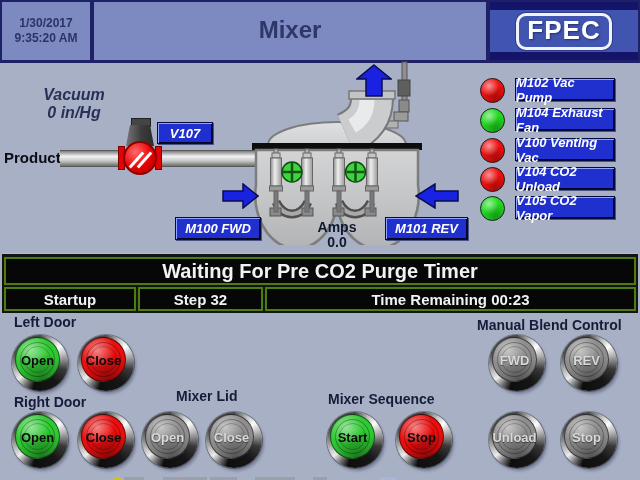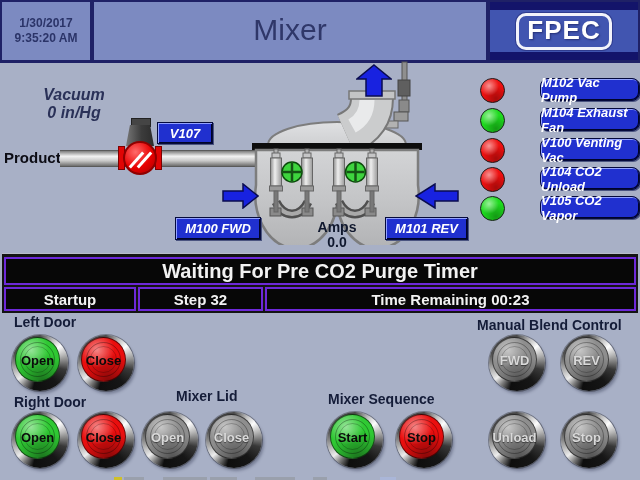--- a/index.html
+++ b/index.html
@@ -7,21 +7,21 @@
     position:relative;width:640px;height:480px;overflow:hidden;
     background:#a8b0c6;font-family:"Liberation Sans",sans-serif;
     -webkit-user-select:none;user-select:none;
   }
   
   .hdr{position:absolute;left:0;top:0;width:640px;height:63px;background:#1f2166;}
   .hdr-cell{position:absolute;top:2px;height:58px;background:#7c8ac1;}
   .ts-cell{left:2px;width:88px;text-align:center;color:#2b3468;font-weight:bold;
     font-size:12px;line-height:15px;padding-top:14px;box-sizing:border-box;}
   .title-cell{left:94px;width:392px;text-align:center;}
-  .title-cell .t{font-size:30px;font-weight:normal;color:#2f3769;line-height:56px;}
+  .title-cell .t{font-size:24px;font-weight:bold;color:#2f3769;line-height:56px;}
   .logo-cell{left:490px;width:148px;background:#13146a;}
   .logo-strip{position:absolute;left:0;top:8px;width:148px;height:42px;background:#4155b0;
     display:flex;align-items:center;justify-content:center;}
   .logo-box{border:3px solid #f2f3fa;border-radius:10px;padding:0 8px;height:31px;
     line-height:29px;font-size:26px;font-weight:bold;color:#ffffff;letter-spacing:1px;
     text-shadow:1px 1px 2px rgba(20,25,80,.6);box-shadow:0 0 0 1px rgba(30,35,110,.5);}
   
   .hmibtn{position:absolute;background:#2030cf;border:1px solid #050a3c;
     box-shadow:inset 1px 1px 0 #93a2ff,inset -1px -1px 0 #000428,1px 1px 0 #4a5480;
     color:#fff;font-weight:bold;font-style:italic;font-size:13px;
@@ -50,25 +50,25 @@
   .arrow{position:absolute;pointer-events:none;}
   
   .amps{position:absolute;left:305px;top:220px;width:64px;text-align:center;
     font-weight:bold;color:#10182e;font-size:14px;line-height:15px;}
   
   .lamp{position:absolute;left:480px;width:25px;height:25px;border-radius:50%;
     background:var(--lamp,#888);border:1px solid #1d1d1d;box-sizing:border-box;}
   .lamp:before{content:"";position:absolute;inset:0;border-radius:50%;
     background:radial-gradient(circle at 35% 30%,rgba(255,255,255,.55),rgba(255,255,255,0) 45%),
                radial-gradient(circle at 65% 85%,rgba(0,0,0,.30),rgba(0,0,0,0) 55%);}
-  .ind-lbl{left:540px;width:100px;height:23px;border-radius:8px;}
+  .ind-lbl{left:515px;width:100px;height:23px;}
   
   .spanel{position:absolute;left:2px;top:253px;width:636px;height:60px;background:#141414;
     border-top:1px solid #b9bdc9;box-sizing:border-box;}
-  .scell{position:absolute;background:#070707;border:2px solid #6d28d9;box-sizing:border-box;
+  .scell{position:absolute;background:#070707;border:2px solid #4d7c0f;box-sizing:border-box;
     color:#f2f2f2;font-weight:bold;display:flex;align-items:center;justify-content:center;}
   .smsg{left:2px;top:3px;width:632px;height:28px;font-size:20px;}
   .srow{top:33px;height:24px;font-size:15px;}
   
   .grp{position:absolute;text-align:left;font-weight:bold;font-size:14px;color:#141c38;}
   
   .pb{position:absolute;width:56px;height:56px;border-radius:50%;cursor:pointer;
     background:#444;
     background:conic-gradient(from 0deg,#4a4a4a 0deg,#c2c2c2 30deg,#fdfdfd 50deg,#b5b5b5 72deg,
       #383838 105deg,#161616 140deg,#0e0e0e 195deg,#7a7a7a 215deg,#ececec 233deg,#c8c8c8 247deg,

